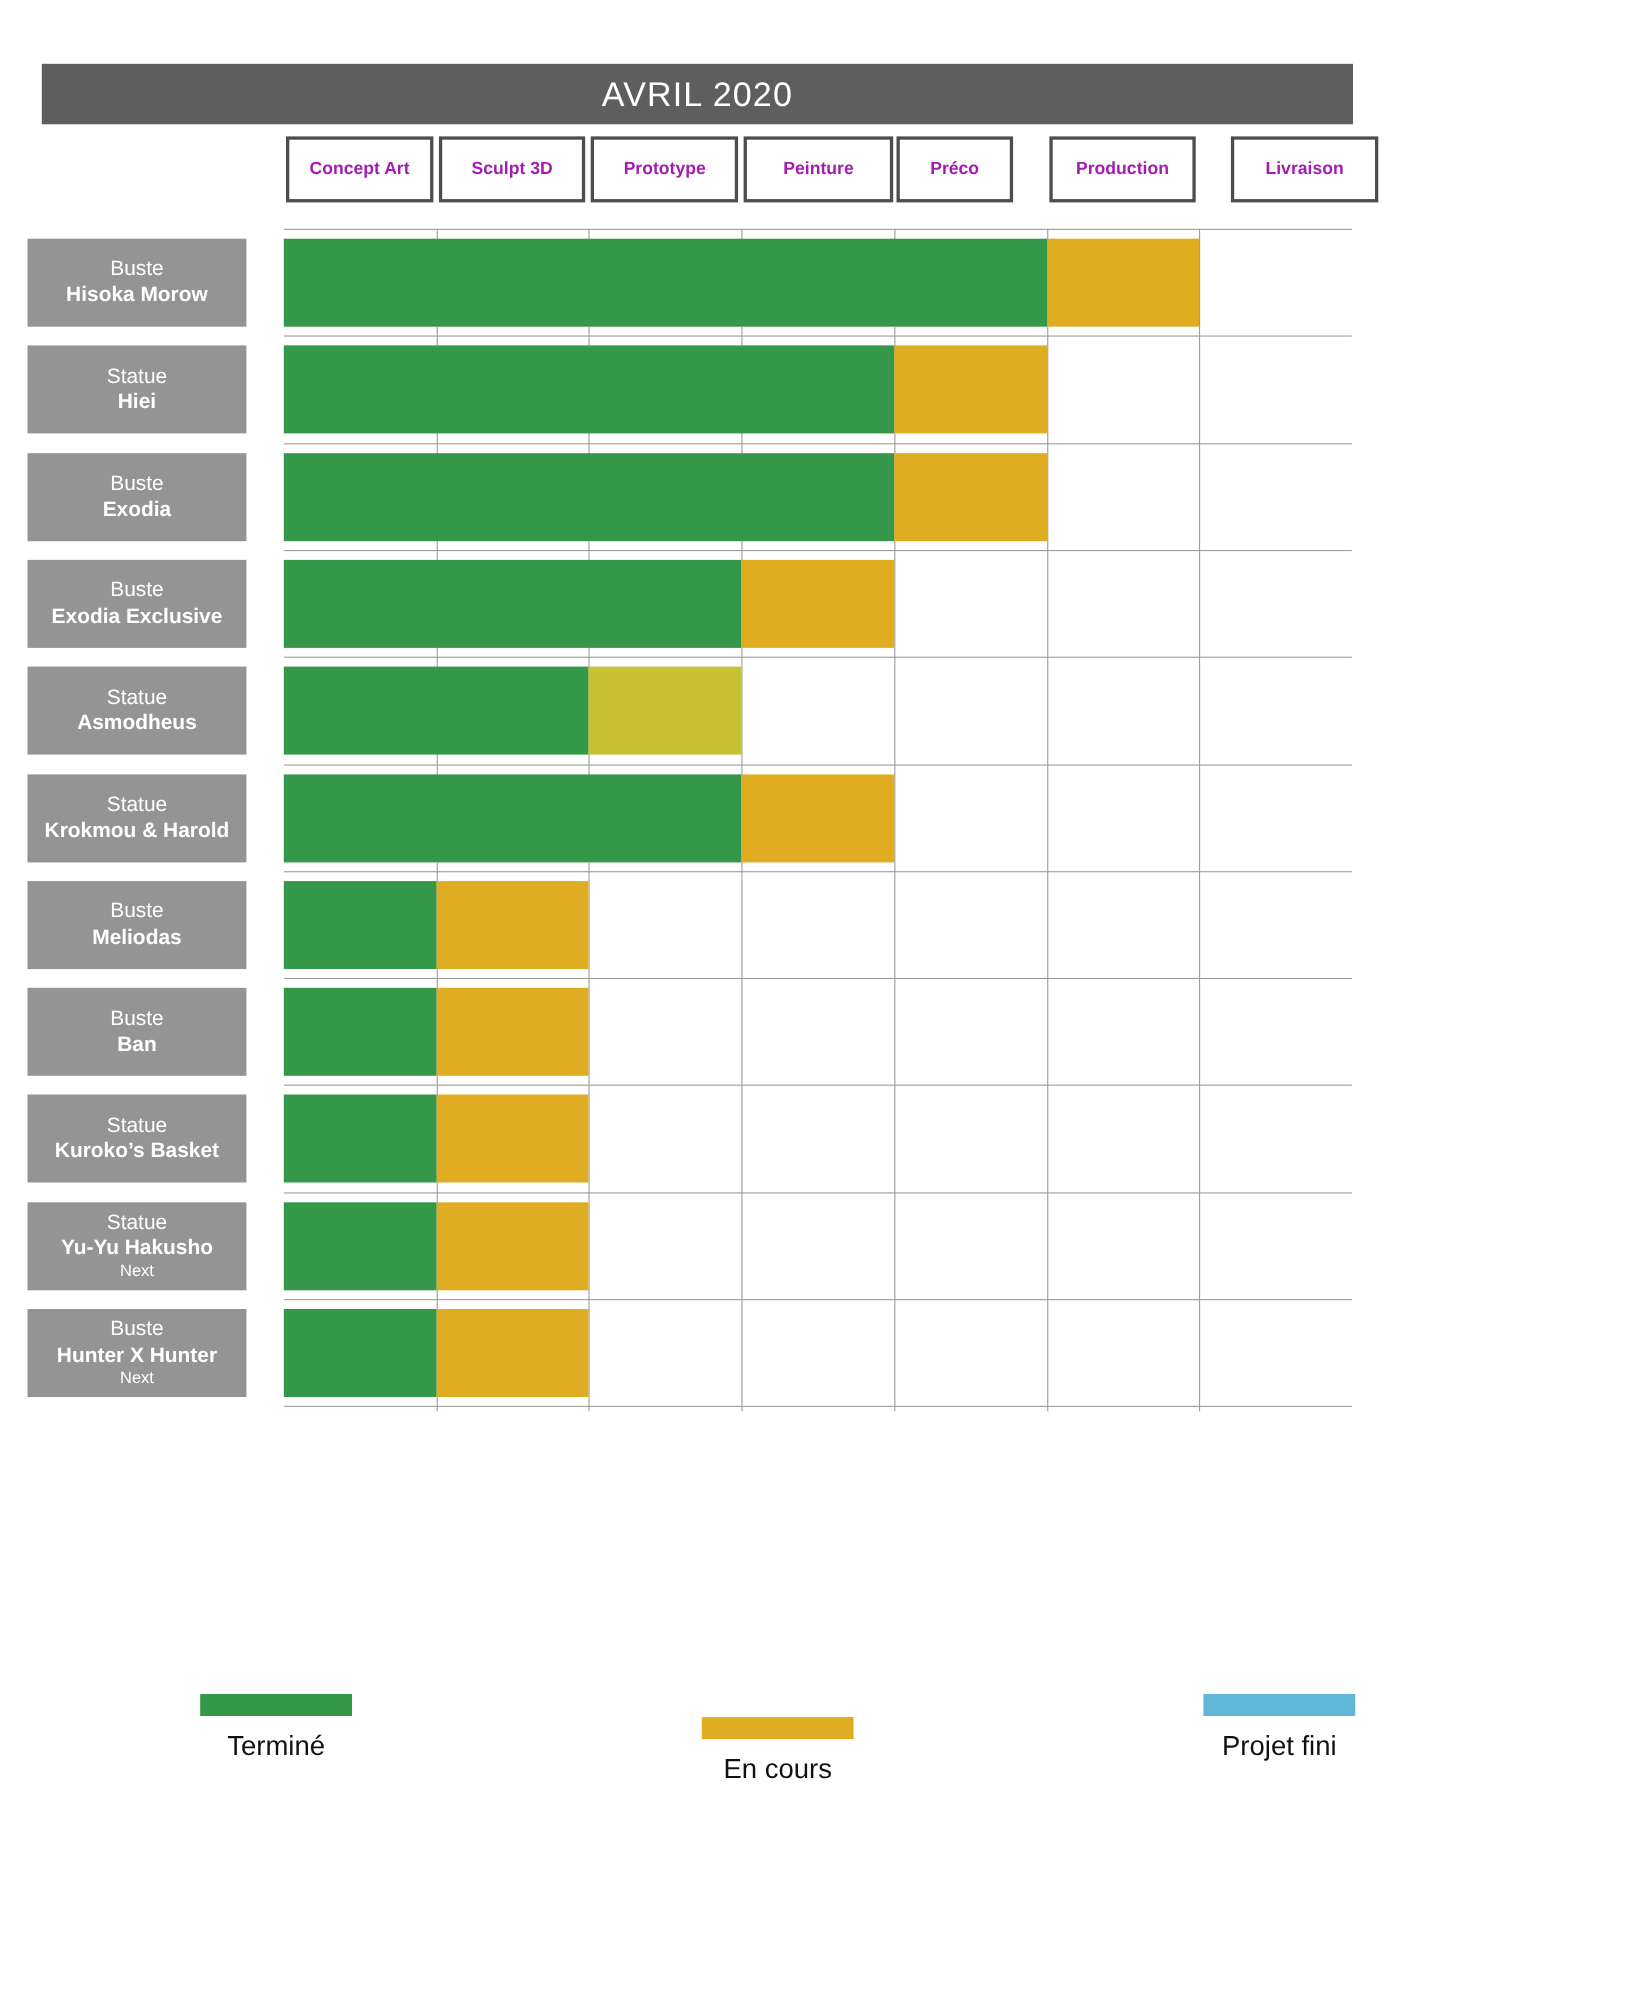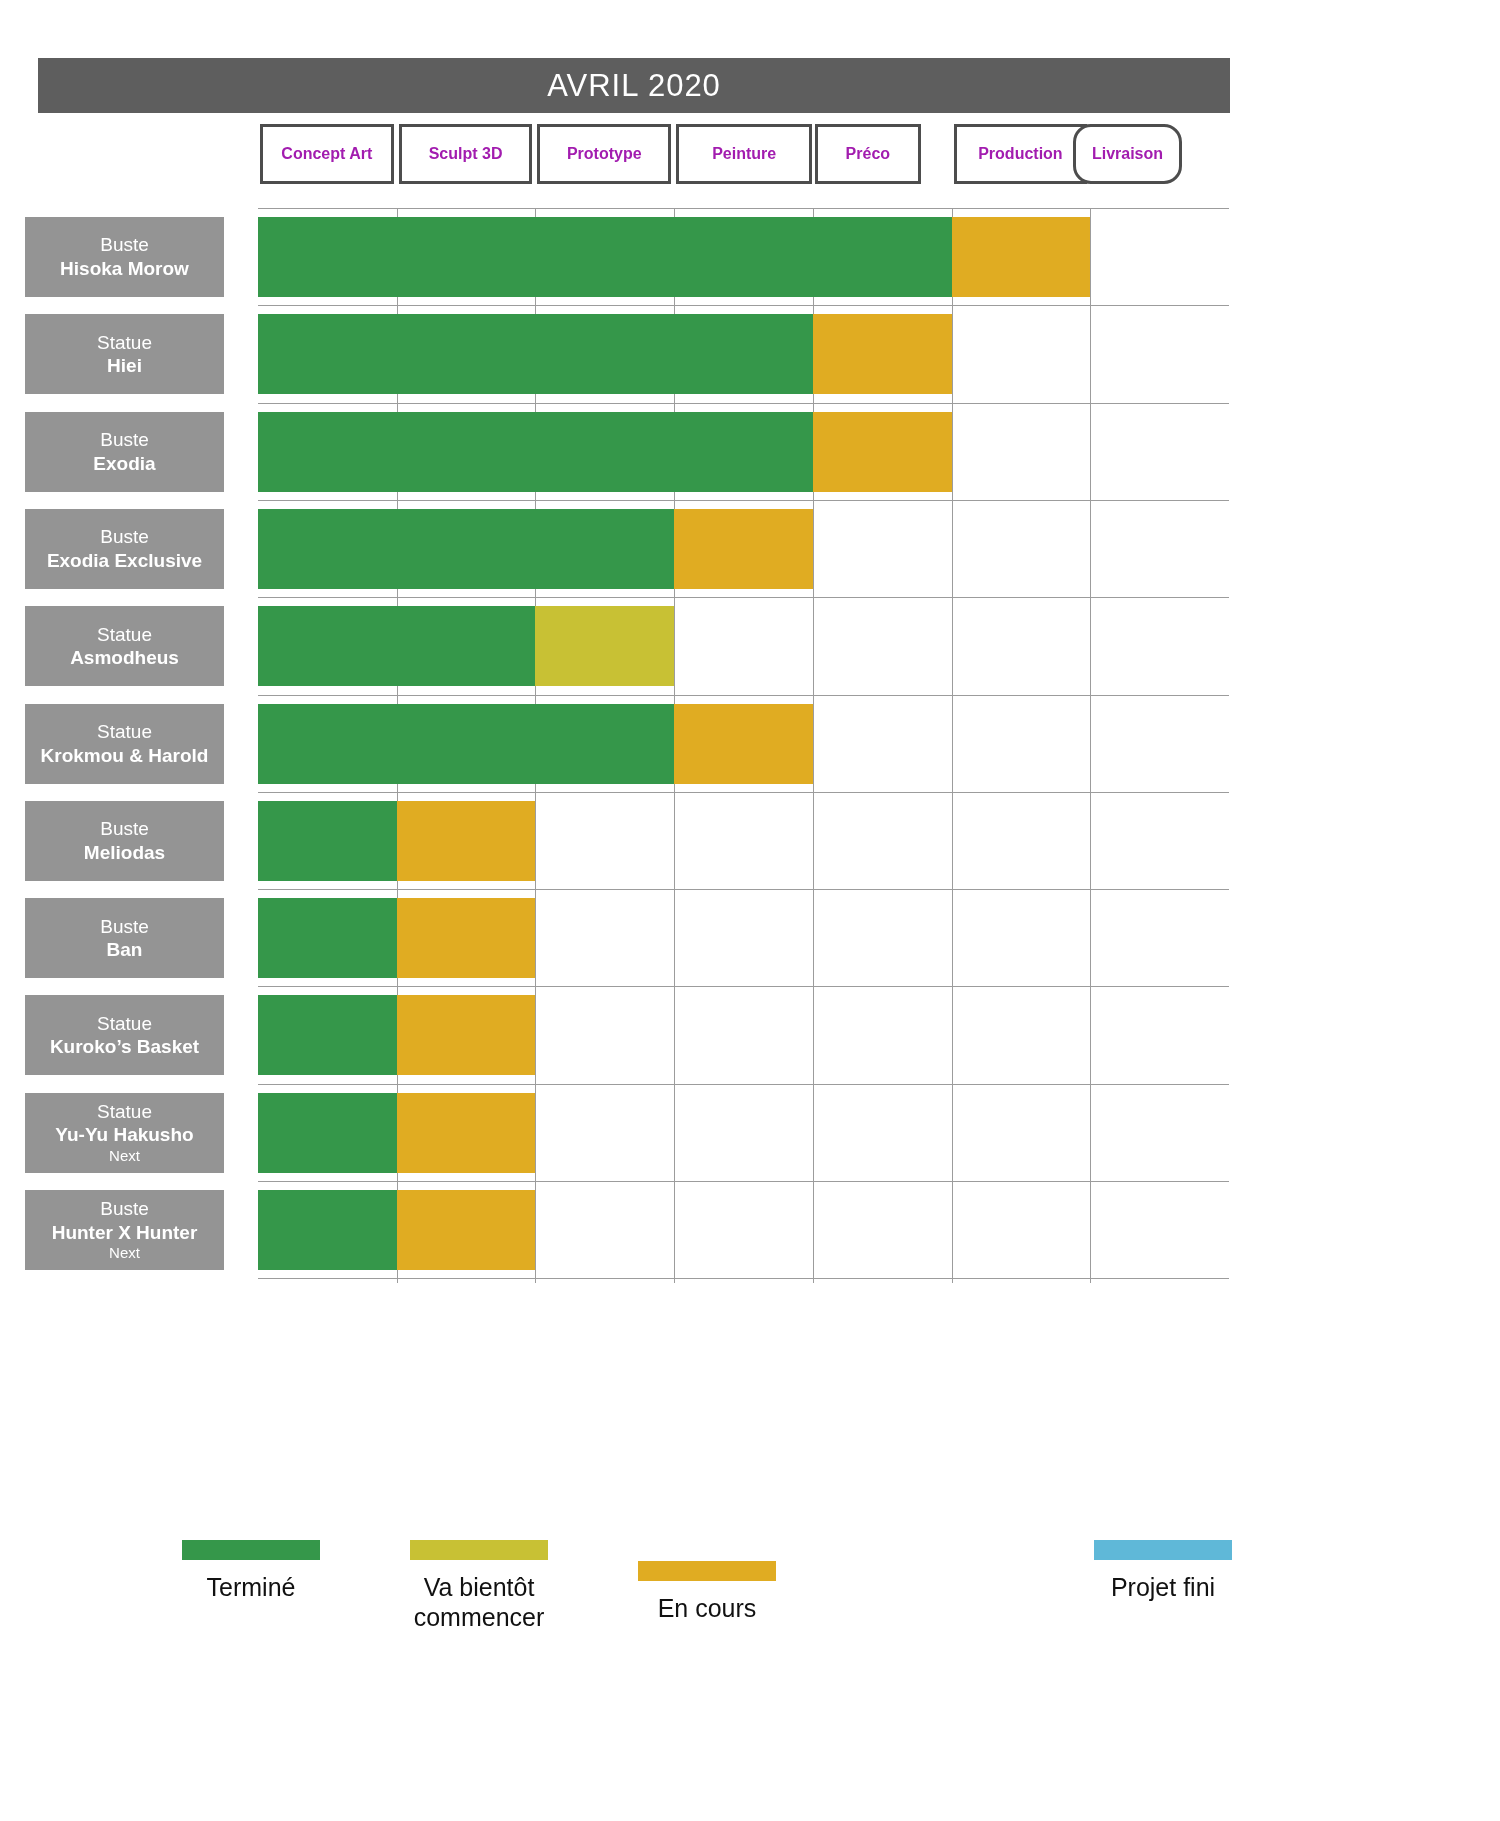--- a/index.html
+++ b/index.html
@@ -180,21 +180,21 @@
       </div>
       <div class="col-head" style="left: 418.143px; width: 136px;">
         <span>Peinture</span>
       </div>
       <div class="col-head" style="left: 556.857px; width: 106px;">
         <span>Préco</span>
       </div>
       <div class="col-head" style="left: 695.571px; width: 133.714px;">
         <span>Production</span>
       </div>
-      <div class="col-head" style="left: 815px; width: 109px; border-radius: 18px;">
+      <div class="col-head" style="left: 861px; width: 134px;">
         <span>Livraison</span>
       </div>
     </div>
 
   <div class="grid-area" id="grid-area">
       <div class="vline" style="left: 139px;"></div>
       <div class="vline" style="left: 277px;"></div>
       <div class="vline" style="left: 416px;"></div>
       <div class="vline" style="left: 555px;"></div>
       <div class="vline" style="left: 694px;"></div>
@@ -304,25 +304,20 @@
         <div class="lbl-name">Hunter X Hunter</div>
         <div class="lbl-note">Next</div>
       </div>
     </div>
 
   <div class="legend" id="legend">
       <div class="legend-item" style="left: 100px;">
         <div class="legend-swatch" style="background: rgb(53, 151, 74);"></div>
         <div class="legend-text">Terminé</div>
       </div>
-      <div class="legend-item" style="left: 328px;">
-        <div class="legend-swatch" style="background: rgb(200, 193, 52);"></div>
-        <div class="legend-text">Va bientôt
-commencer</div>
-      </div>
       <div class="legend-item" style="left: 556px; margin-top: 21px;">
         <div class="legend-swatch" style="background: rgb(224, 172, 34);"></div>
         <div class="legend-text">En cours</div>
       </div>
       <div class="legend-item" style="left: 1012px;">
         <div class="legend-swatch" style="background: rgb(95, 184, 216);"></div>
         <div class="legend-text">Projet fini</div>
       </div>
     </div>
 

